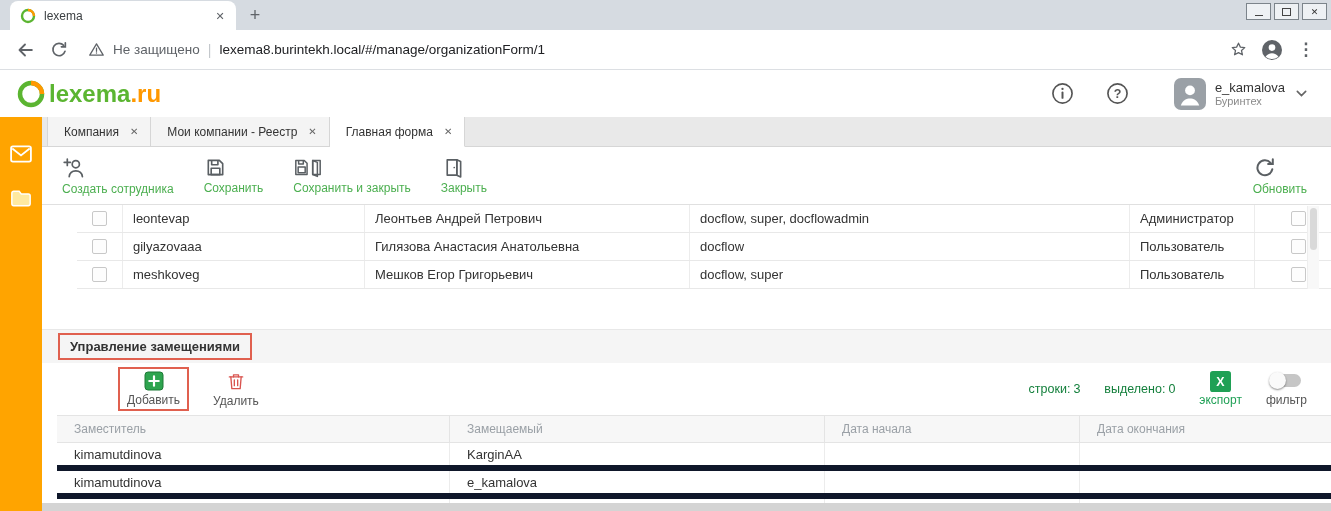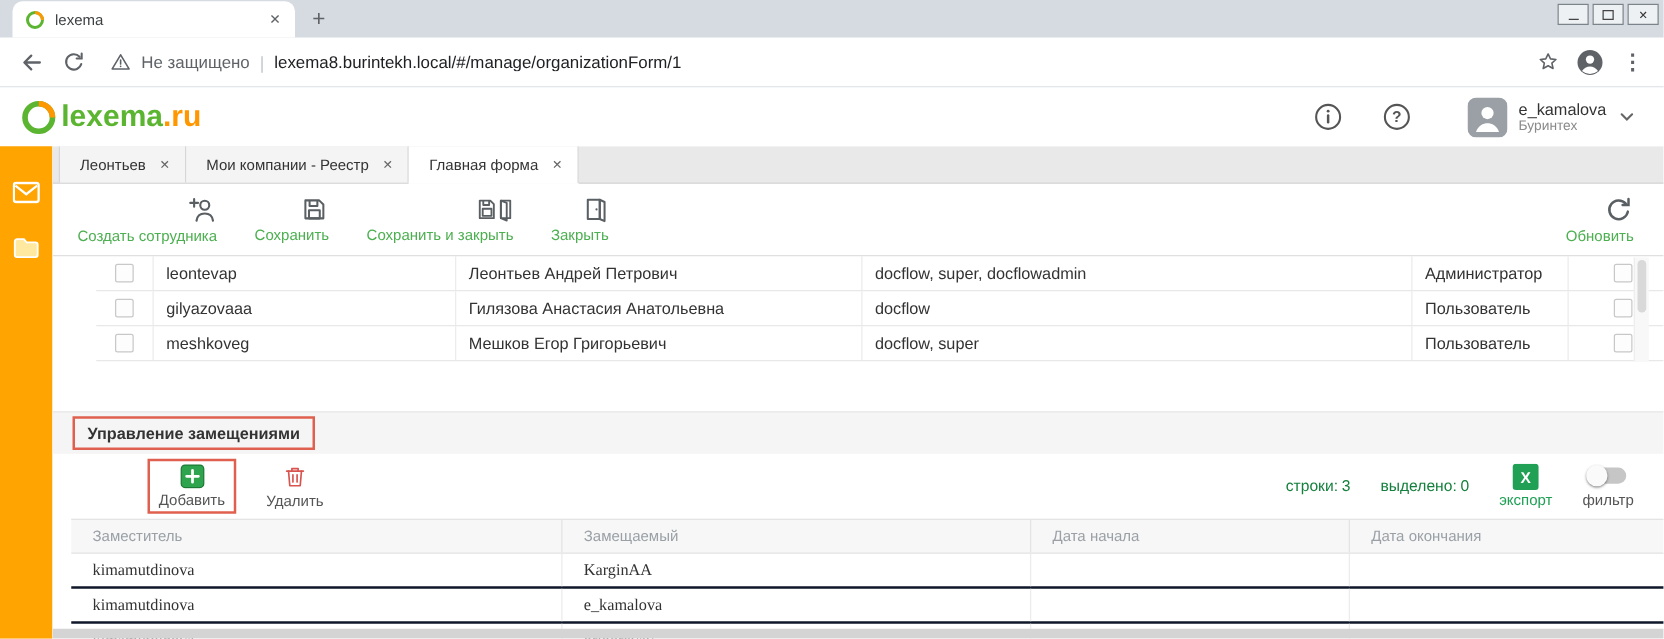--- a/index.html
+++ b/index.html
@@ -41,21 +41,21 @@
   .sidebar { width:42px; background:#FFA400; display:flex; flex-direction:column; align-items:center; padding-top:28px; gap:26px; flex:0 0 auto; }
   .main { flex:1; background:#fff; display:flex; flex-direction:column; position:relative; min-width:0; overflow:hidden; }
 
   .doc-tabs { height:30px; background:#e9e9e9; display:flex; align-items:stretch; border-bottom:1px solid #d6d6d6; padding-left:5px; flex:0 0 auto; }
   .doc-tab { display:flex; align-items:center; gap:11px; padding:0 12px 0 16px; font-size:12px; color:#333; background:#f4f4f4; border-right:1px solid #d6d6d6; white-space:nowrap; }
   .doc-tab:first-child { border-left:1px solid #d6d6d6; }
   .doc-tab.active { background:#fff; margin-bottom:-1px; border-bottom:1px solid #fff; z-index:1; }
   .doc-tab-close { font-size:10px; color:#666; }
 
   .toolbar1 { height:57px; display:flex; align-items:center; padding:0 24px 0 20px; gap:30px; flex:0 0 auto; }
-  .tbtn { display:flex; flex-direction:column; align-items:flex-end; gap:2px; cursor:pointer; }
+  .tbtn { display:flex; flex-direction:column; align-items:flex-start; gap:2px; cursor:pointer; }
   .tbtn-label { font-size:12px; color:#4CAF50; white-space:nowrap; }
   .tbtn.refresh { margin-left:auto; }
 
   .table1 { position:relative; border-top:1px solid #e0e0e0; flex:0 0 auto;padding-left:35px; }
   .t1-row { display:grid; grid-template-columns:46px 242px 325px 440px 125px 87px; height:28px; border-bottom:1px solid #e8e8e8; }
   .t1-cell { font-size:13px; color:#333; padding:0 10px; display:flex; align-items:center; border-right:1px solid #ececec; overflow:hidden; white-space:nowrap; }
   .t1-cell.cbc { justify-content:center; padding:0; }
   .checkbox { width:15px; height:15px; border:1px solid #c8c8c8; border-radius:2px; background:#fdfdfd; display:inline-block; }
   .vscrollbar { position:absolute; left:1265px; top:1px; bottom:0; width:12px; background:#f8f8f8; border-left:1px solid #eee; }
   .vthumb { margin:2px; height:42px; background:#d9d9d9; border-radius:5px; }
@@ -76,21 +76,21 @@
   .export-label { font-size:12px; color:#1FA055; }
   .filter-block { display:flex; flex-direction:column; align-items:center; gap:6px; cursor:pointer; }
   .filter-label { font-size:12px; color:#555; }
   .toggle { width:30px; height:13px; background:#c6c6c6; border-radius:7px; position:relative; margin-top:3px; }
   .knob { width:17px; height:17px; border-radius:50%; background:#fafafa; position:absolute; left:-2px; top:-2px; box-shadow:0 1px 2px rgba(0,0,0,.45); }
 
   .table2 { flex:0 0 auto;padding-left:15px; }
   .t2-head { display:grid; grid-template-columns:393px 375px 255px 1fr; height:28px; background:#f7f7f7; border-top:1px solid #e4e4e4; border-bottom:1px solid #e4e4e4; }
   .t2-hcell { font-size:12px; color:#9aa0a6; display:flex; align-items:center; padding:0 17px; border-right:1px solid #e4e4e4; white-space:nowrap; }
   .t2-hcell:last-child { border-right:none; }
-  .t2-row { display:grid; grid-template-columns:393px 375px 255px 1fr; height:28px; border-bottom:2px solid #0f172a;font-family:Liberation Serif, serif; }
+  .t2-row { display:grid; grid-template-columns:393px 375px 255px 1fr; height:28px; border-bottom:6px solid #0f172a; }
   .t2-cell { font-size:13px; color:#333; display:flex; align-items:center; padding:0 17px; border-right:1px solid #ececec; white-space:nowrap; overflow:hidden; }
   .t2-cell:last-child { border-right:none; }
 
   .bottom-strip { position:absolute; left:0; right:0; bottom:0; height:8px; background:#d4d4d4; }
 
   svg { display:block; }
 </style>
 </head>
 <body>
 
@@ -215,21 +215,21 @@
         <svg width="22" height="19" viewBox="0 0 24 20">
           <path d="M2 4.2a2 2 0 0 1 2-2h6l2.3 2.8H20a2 2 0 0 1 2 2v8.8a2 2 0 0 1-2 2H4a2 2 0 0 1-2-2z" fill="#FFE9A0" stroke="#fff" stroke-width="1.6"></path>
         </svg>
       </div>
     </div>
 
     <div class="main">
 
       <div class="doc-tabs">
         <div class="doc-tab">
-          <span>Леонтьев</span>
+          <span>Компания</span>
           <span class="doc-tab-close">✕</span>
         </div>
         <div class="doc-tab">
           <span>Мои компании - Реестр</span>
           <span class="doc-tab-close">✕</span>
         </div>
         <div class="doc-tab active">
           <span>Главная форма</span>
           <span class="doc-tab-close">✕</span>
         </div>

